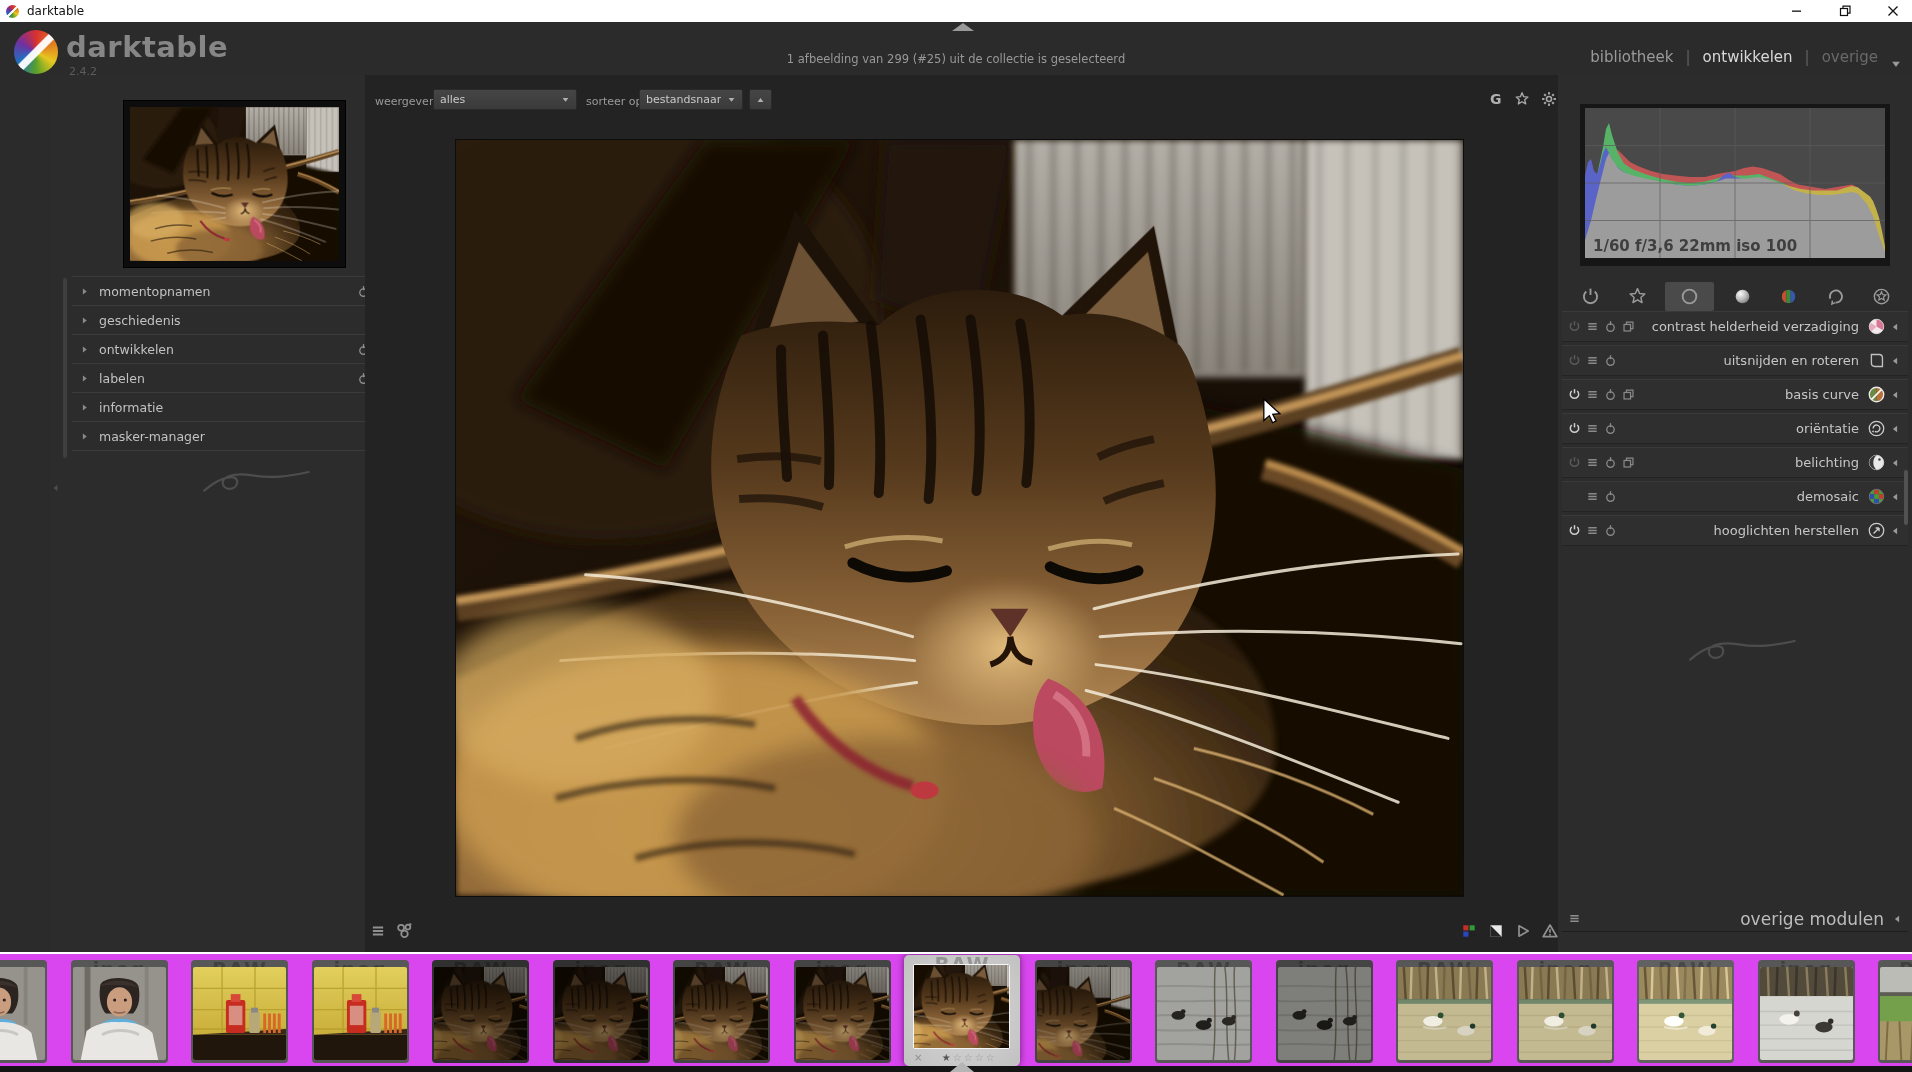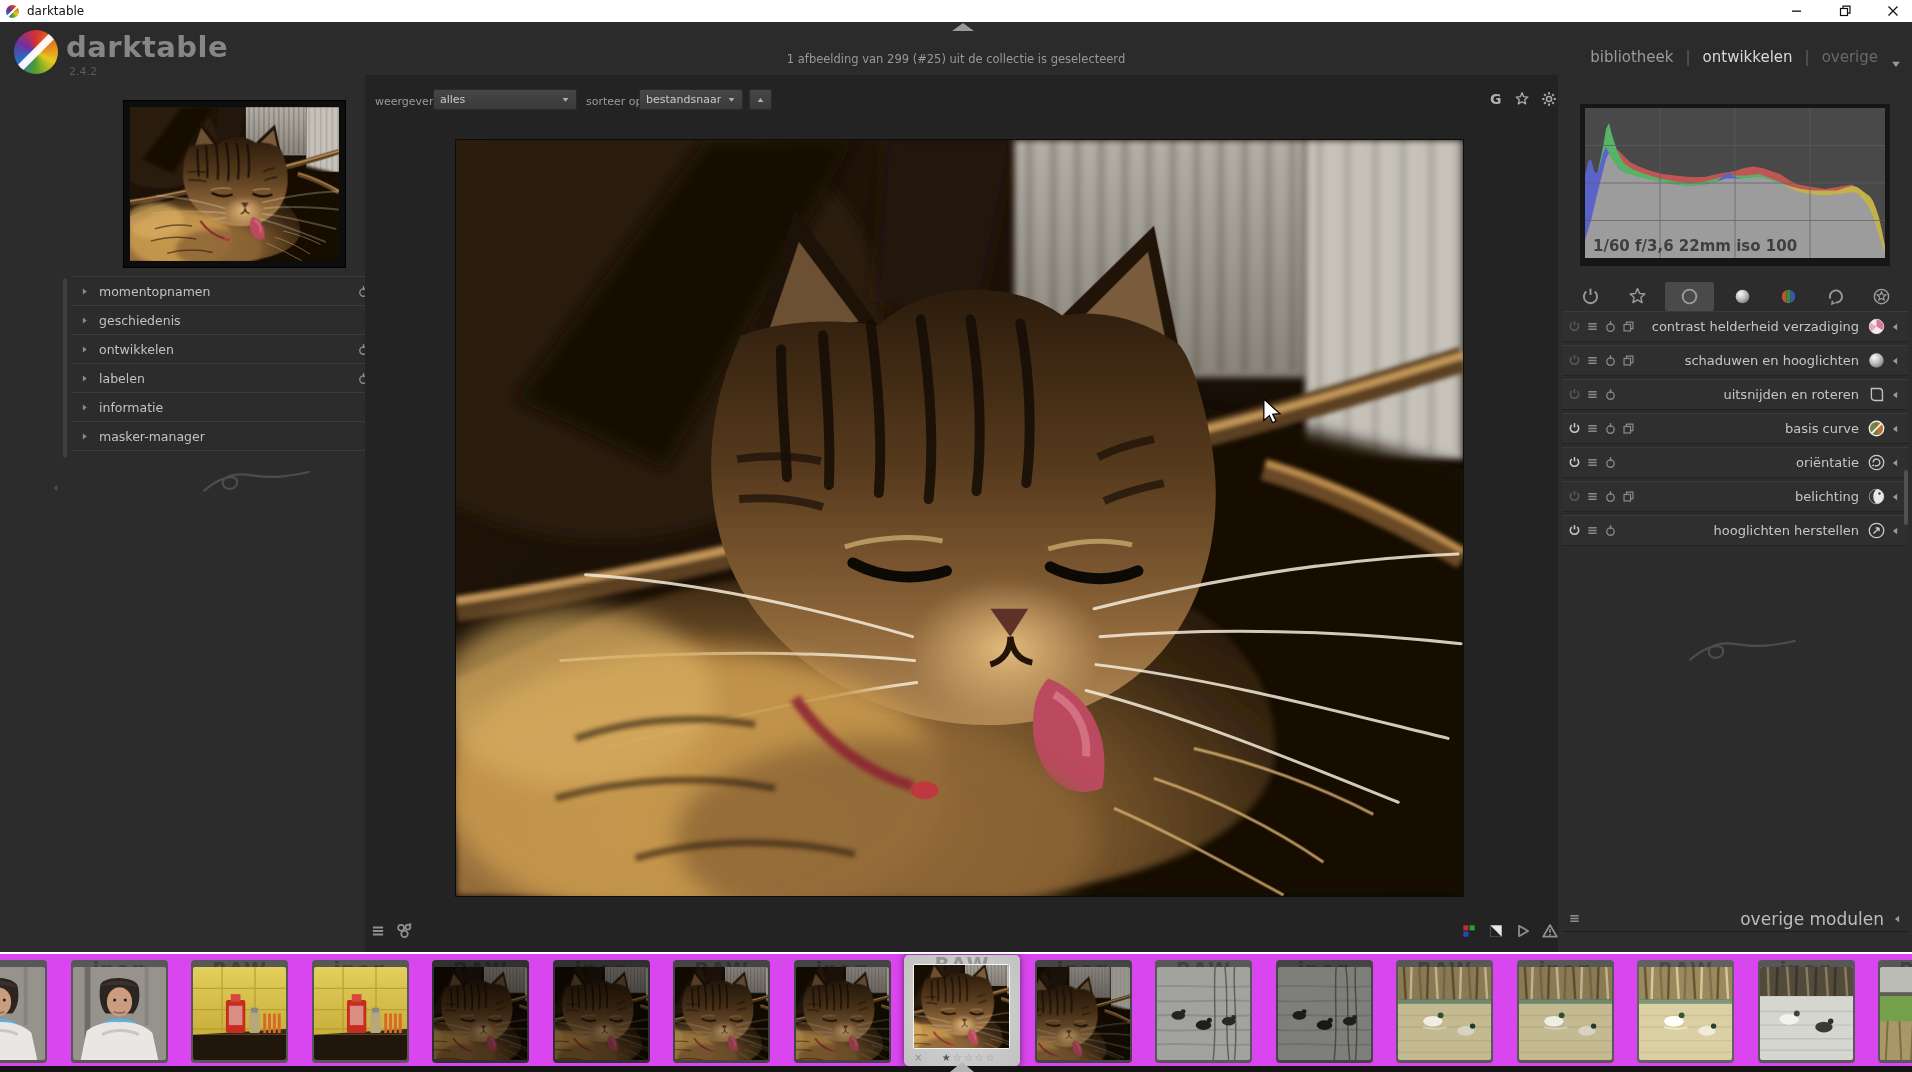--- a/index.html
+++ b/index.html
@@ -819,49 +819,20 @@
           </span>
           <span class="mlabel">contrast helderheid verzadiging</span>
           <svg class="ic mcolor" viewBox="0 0 20 20">
             <use href="#mi-velvia"></use>
           </svg>
           <svg class="ic mexp" width="10" height="10" viewBox="0 0 14 14">
             <use href="#si-trileft"></use>
           </svg>
         </div>
 
-        <div class="mrow pw-off">
-          <span class="mi mi-pwr">
-            <svg class="ic" width="13" height="13" viewBox="0 0 14 14">
-              <use href="#si-power"></use>
-            </svg>
-          </span>
-          <span class="mi">
-            <svg class="ic" width="13" height="13" viewBox="0 0 14 14">
-              <use href="#si-presets"></use>
-            </svg>
-          </span>
-          <span class="mi">
-            <svg class="ic" width="13" height="13" viewBox="0 0 14 14">
-              <use href="#si-reset"></use>
-            </svg>
-          </span>
-          <span class="mi">
-            <svg class="ic" width="13" height="13" viewBox="0 0 14 14">
-              <use href="#si-multi"></use>
-            </svg>
-          </span>
-          <span class="mlabel">schaduwen en hooglichten</span>
-          <svg class="ic mcolor" viewBox="0 0 20 20">
-            <use href="#mi-shadhi"></use>
-          </svg>
-          <svg class="ic mexp" width="10" height="10" viewBox="0 0 14 14">
-            <use href="#si-trileft"></use>
-          </svg>
-        </div>
 
         <div class="mrow pw-off">
           <span class="mi mi-pwr">
             <svg class="ic" width="13" height="13" viewBox="0 0 14 14">
               <use href="#si-power"></use>
             </svg>
           </span>
           <span class="mi">
             <svg class="ic" width="13" height="13" viewBox="0 0 14 14">
               <use href="#si-presets"></use>
@@ -961,20 +932,45 @@
           </span>
           <span class="mlabel">belichting</span>
           <svg class="ic mcolor" viewBox="0 0 20 20">
             <use href="#mi-expo"></use>
           </svg>
           <svg class="ic mexp" width="10" height="10" viewBox="0 0 14 14">
             <use href="#si-trileft"></use>
           </svg>
         </div>
 
+        <div class="mrow pw-none">
+          <span class="mi mi-pwr">
+            <svg class="ic" width="13" height="13" viewBox="0 0 14 14">
+              <use href="#si-power"></use>
+            </svg>
+          </span>
+          <span class="mi">
+            <svg class="ic" width="13" height="13" viewBox="0 0 14 14">
+              <use href="#si-presets"></use>
+            </svg>
+          </span>
+          <span class="mi">
+            <svg class="ic" width="13" height="13" viewBox="0 0 14 14">
+              <use href="#si-reset"></use>
+            </svg>
+          </span>
+
+          <span class="mlabel">demosaic</span>
+          <svg class="ic mcolor" viewBox="0 0 20 20">
+            <use href="#mi-demosaic"></use>
+          </svg>
+          <svg class="ic mexp" width="10" height="10" viewBox="0 0 14 14">
+            <use href="#si-trileft"></use>
+          </svg>
+        </div>
 
         <div class="mrow pw-on">
           <span class="mi mi-pwr">
             <svg class="ic" width="13" height="13" viewBox="0 0 14 14">
               <use href="#si-power"></use>
             </svg>
           </span>
           <span class="mi">
             <svg class="ic" width="13" height="13" viewBox="0 0 14 14">
               <use href="#si-presets"></use>

